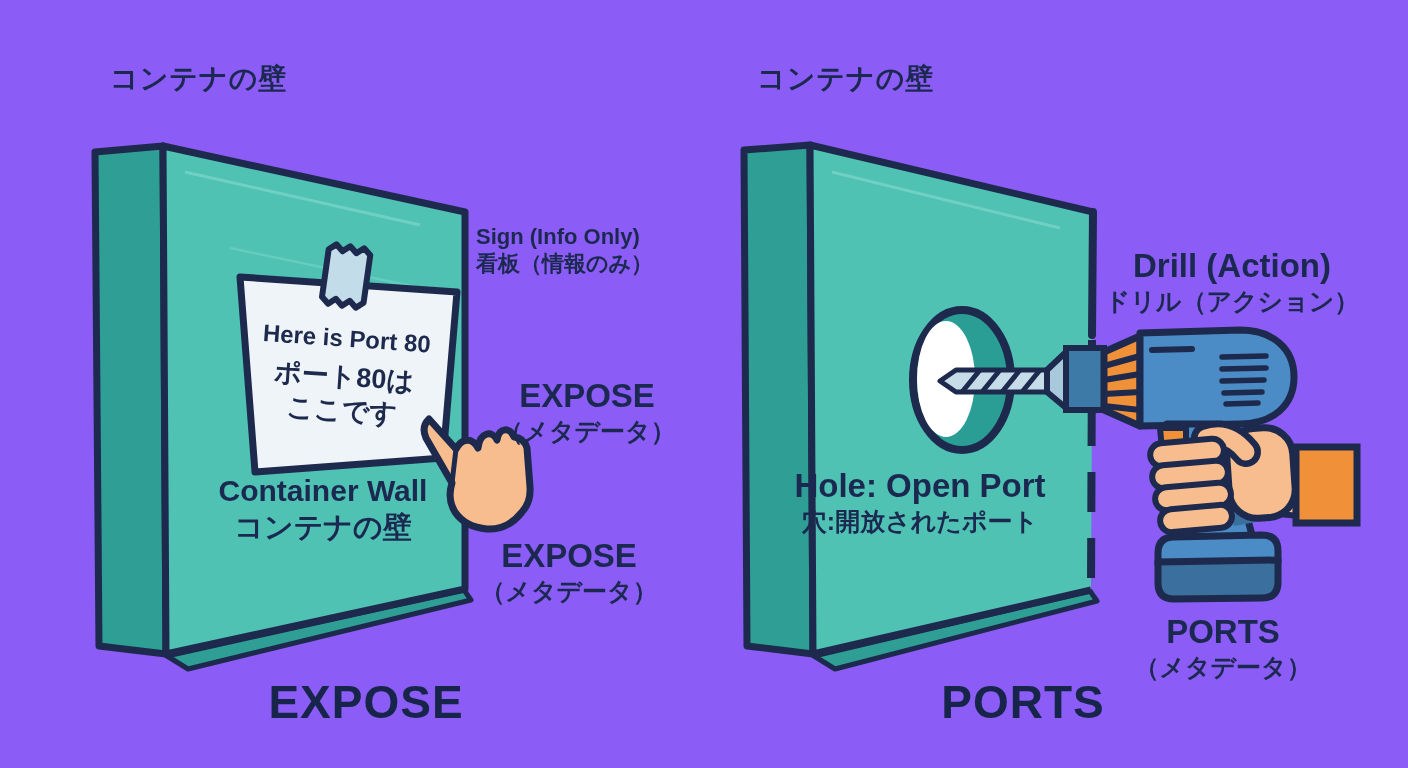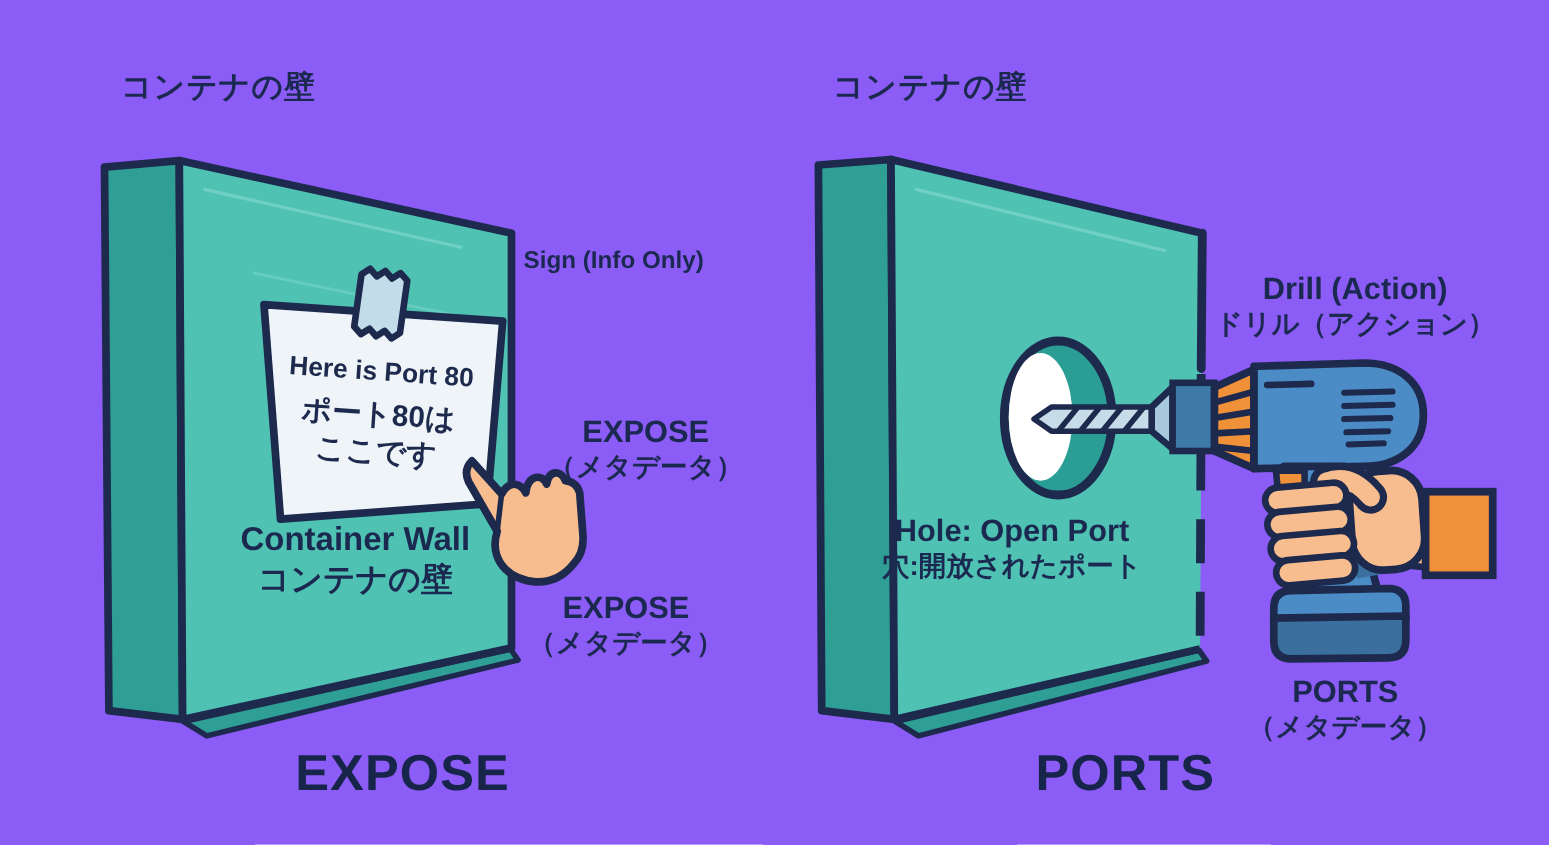--- a/index.html
+++ b/index.html
@@ -4,21 +4,21 @@
 <style>
   html,body{margin:0;padding:0;background:#fff;}
   .stage{
     position:relative;width:1408px;height:768px;background:#8b5cf6;overflow:hidden;
     font-family:"Liberation Sans","DejaVu Sans",sans-serif;color:#1b2950;
   }
   .stage svg{position:absolute;left:0;top:0;}
   .label{position:absolute;color:#1b2950;font-weight:bold;line-height:1.22;}
   .wall-top{font-size:28px;letter-spacing:1px;}
   .stack{text-align:center;}
-  .stack .en{font-size:28px;display:block;}
+  .stack .en{font-size:33px;display:block;}
   .stack .ja{font-size:25px;display:block;}
   .sign-block{text-align:left;font-size:22px;}
   .sign-block span{display:block;}
   .note-text{
     position:absolute;left:250px;top:318px;width:196px;text-align:center;
     transform:rotate(4deg);transform-origin:top left;color:#1d2a4d;
   }
   .note-text .en{font-size:24px;font-weight:bold;display:block;}
   .note-text .ja{font-size:27px;font-weight:bold;display:block;margin-top:8px;line-height:1.2;}
   .big-title{font-size:46px;font-weight:800;letter-spacing:1px;text-align:center;color:#18254a;}
@@ -131,20 +131,21 @@
   <div class="label wall-top" style="left:757px;top:62px;">コンテナの壁</div>
 
   <div class="note-text">
     <span class="en">Here is Port 80</span>
     <span class="ja">ポート80は</span>
     <span class="ja" style="margin-top:2px;">ここです</span>
   </div>
 
   <div class="label sign-block" style="left:476px;top:224px;">
     <span>Sign (Info Only)</span>
+    <span>看板（情報のみ）</span>
   </div>
 
   <div class="label stack" style="left:492px;top:376px;width:190px;">
     <span class="en">EXPOSE</span>
     <span class="ja">（メタデータ）</span>
   </div>
 
   <div class="label stack" style="left:200px;top:473px;width:246px;font-size:30px;">
     <span style="display:block;font-size:30px;">Container Wall</span>
     <span style="display:block;font-size:29px;">コンテナの壁</span>

